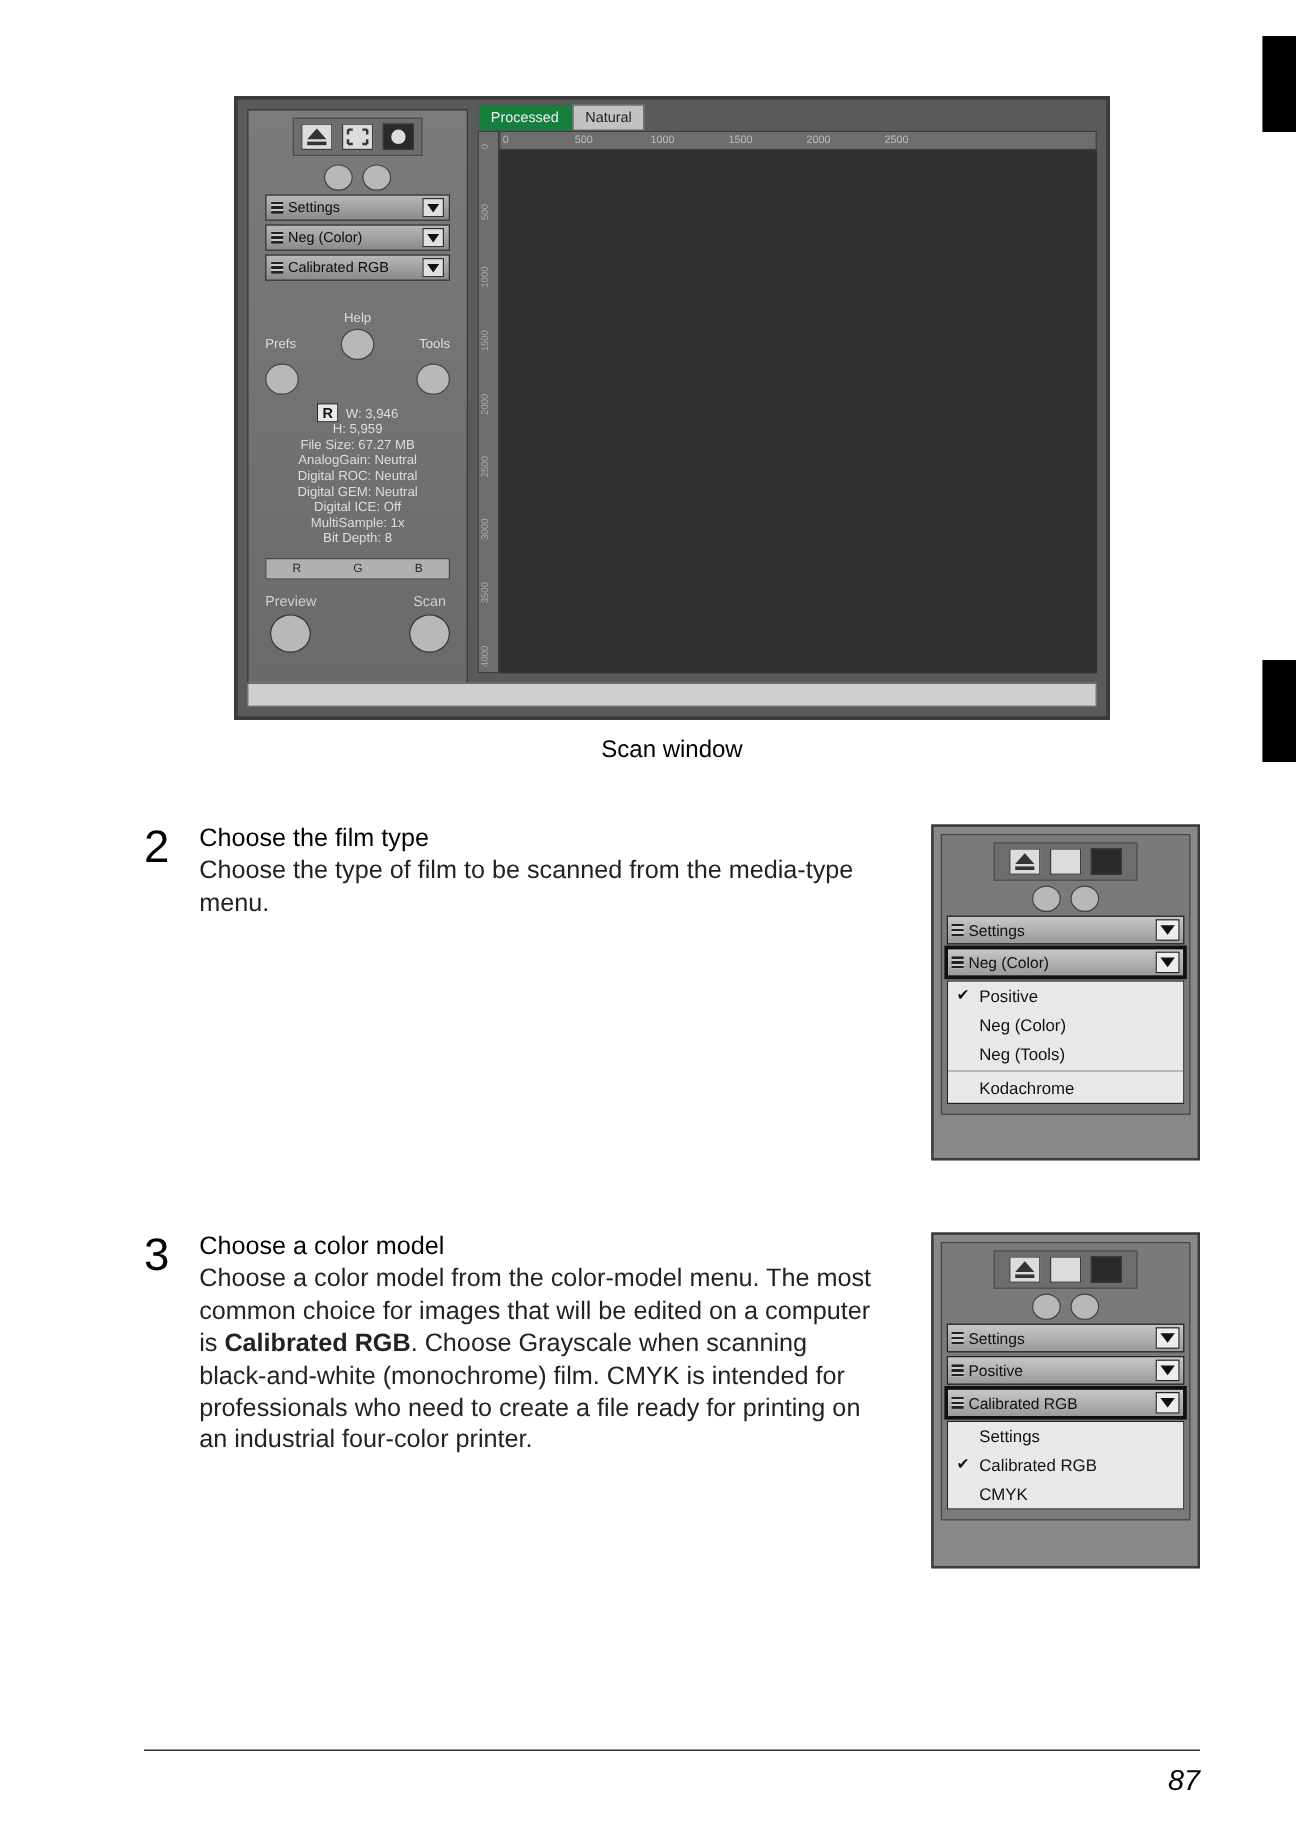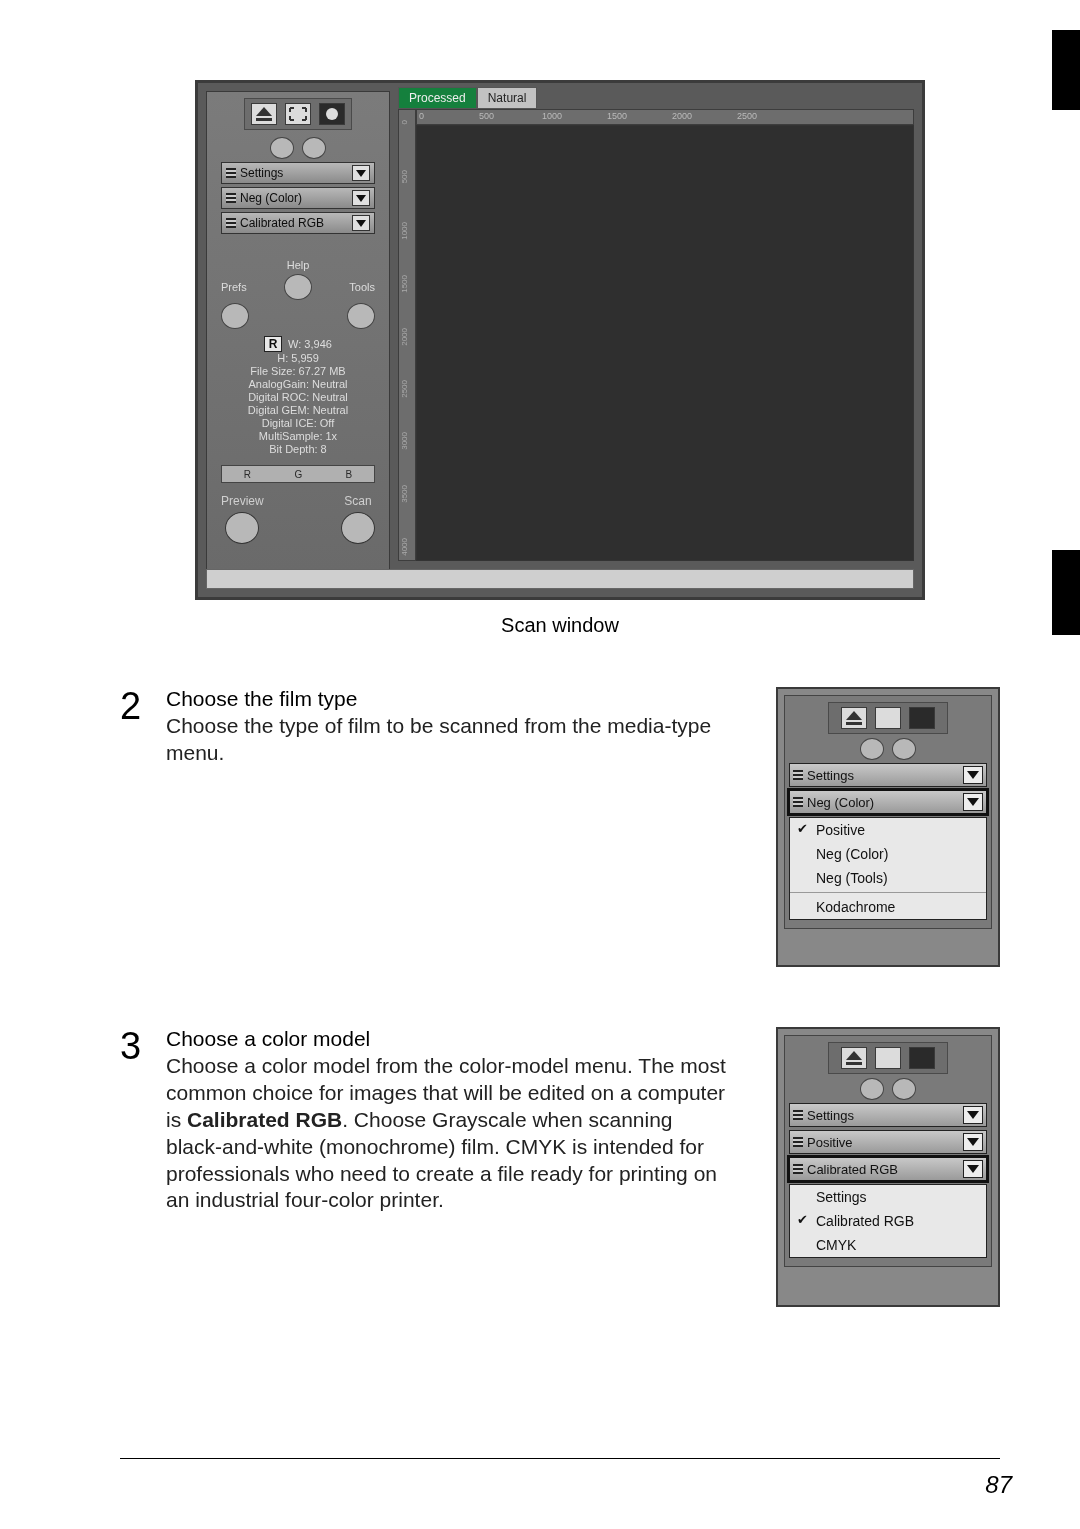--- a/index.html
+++ b/index.html
@@ -96,21 +96,21 @@
   .tdrop .arrow{width:20px;height:18px;background:#ededed;border:1px solid #222;display:flex;align-items:center;justify-content:center;}
   .tdrop .arrow::after{content:"";border-left:6px solid transparent;border-right:6px solid transparent;border-top:8px solid #111;}
   .tdrop.hl{outline:3px solid #111;outline-offset:-1px;}
   .menu{
     background:#e8e8e8;border:1px solid #222;margin:0 0 2px 0;
     font-size:14px;color:#111;
   }
   .menu .mi{padding:4px 8px 4px 26px;position:relative;}
   .menu .mi.check::before{content:"✔";position:absolute;left:7px;top:3px;font-size:13px;}
   .menu hr{border:none;border-top:1px solid #999;margin:2px 0;}
-  .pagenum{position:absolute;right:68px;bottom:30px;font-style:italic;font-size:24px;}
+  .pagenum{position:absolute;right:80px;bottom:30px;font-style:italic;font-size:24px;}
   .footerline{position:absolute;left:120px;right:80px;bottom:70px;border-top:1px solid #000;}
 </style>
 </head>
 <body>
 
 <div class="black-tab-top"></div>
 <div class="black-tab-mid"></div>
 
 <div class="page">
 

